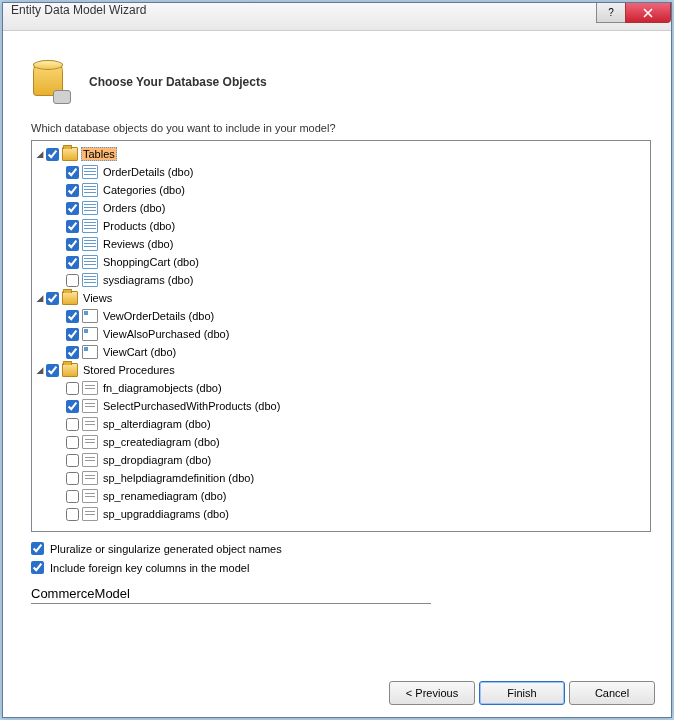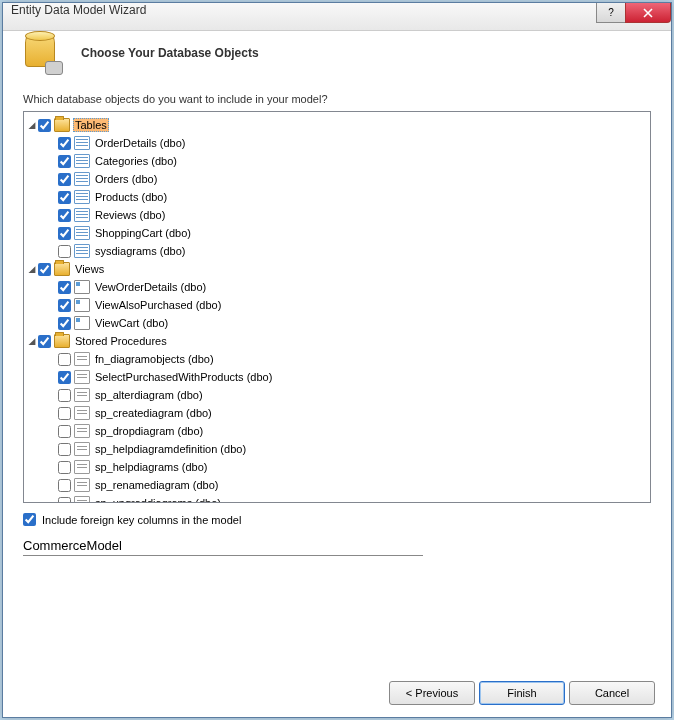--- a/index.html
+++ b/index.html
@@ -3,21 +3,21 @@
 <meta charset="utf-8">
 <style>
 * { box-sizing: border-box; font-family: "Segoe UI", Tahoma, sans-serif; }
 body { margin: 0; background: #b8d4e8; padding: 2px; width: 674px; height: 720px; overflow: hidden; }
 .window { background: #fff; border: 1px solid #5a7ca0; width: 670px; height: 716px; display: flex; flex-direction: column; box-shadow: 0 0 8px rgba(0,0,0,0.2); }
 .titlebar { background: linear-gradient(#f8f8f8,#e8e8e8); height: 28px; display: flex; align-items: flex-start; padding: 0 0 0 8px; border-bottom: 1px solid #ccc; }
 .titlebar-text { font-size: 12px; color: #333; flex: 1; }
 .titlebar-btns { display: flex; }
 .titlebar-btn { width: 30px; height: 20px; border: 1px solid #888; border-top: none; background: linear-gradient(#f0f0f0,#d8d8d8); display: flex; align-items: center; justify-content: center; font-size: 10px; margin-left: -1px; }
 .titlebar-btn.close { background: linear-gradient(#e67,#c23); color: #fff; width: 46px; border-color: #a33; border-bottom-right-radius: 4px; }
-.content { flex: 1; padding: 0 20px 0 20px; display: flex; flex-direction: column; }
+.content { flex: 1; padding: 29px 20px 0 20px; display: flex; flex-direction: column; margin-left: 8px; }
 .header { display: flex; align-items: center; margin-bottom: 18px; }
 .header-icon { width: 40px; height: 44px; margin-right: 18px; position: relative; }
 .db-cyl { width: 30px; height: 34px; background: linear-gradient(#f8d878,#e8b030); border: 1px solid #b88820; border-radius: 6px 6px 4px 4px / 10px 10px 4px 4px; position: absolute; top: 2px; left: 2px; }
 .db-top { width: 30px; height: 10px; background: linear-gradient(#fef0b0,#f0c850); border: 1px solid #b88820; border-radius: 50%; position: absolute; top: 0; left: 2px; }
 .db-plug { width: 18px; height: 14px; background: #d0d0d0; border: 1px solid #888; border-radius: 3px; position: absolute; bottom: 0; right: 0; }
 .header-title { font-size: 12px; font-weight: bold; color: #333; }
 .prompt { font-size: 11px; color: #333; margin-bottom: 6px; }
 .tree-box { border: 1px solid #828790; height: 392px; overflow: auto; padding: 4px 2px; font-size: 11px; background: #fff; }
 .tree-row { display: flex; align-items: center; height: 18px; white-space: nowrap; }
 .indent { display: inline-block; width: 16px; height: 16px; }
@@ -209,40 +209,37 @@
             <span class="indent"></span>
             <input type="checkbox" class="cb" style="">
             <span class="sp-icon"></span>
             <span class="node-label">sp_helpdiagramdefinition (dbo)</span>
           </div>
           <div class="tree-row">
             <span class="indent"></span>
             <span class="indent"></span>
             <input type="checkbox" class="cb" style="">
             <span class="sp-icon"></span>
-            <span class="node-label">sp_helpdiagrams (dbo)</span>
-          </div>
-          <div class="tree-row">
-            <span class="indent"></span>
-            <span class="indent"></span>
-            <input type="checkbox" class="cb" style="">
-            <span class="sp-icon"></span>
             <span class="node-label">sp_renamediagram (dbo)</span>
           </div>
           <div class="tree-row">
             <span class="indent"></span>
             <span class="indent"></span>
             <input type="checkbox" class="cb" style="">
             <span class="sp-icon"></span>
             <span class="node-label">sp_upgraddiagrams (dbo)</span>
           </div>
         </div>
     </div>
 
     <div class="opts">
+      <div class="opt-row">
+        <input type="checkbox" checked="" style="">
+        <span>Pluralize or singularize generated object names</span>
+      </div>
       <div class="opt-row">
         <input type="checkbox" checked="" style="">
         <span>Include foreign key columns in the model</span>
       </div>
       <input class="ns-input" value="CommerceModel" style="">
     </div>
   </div>
 
   <div class="footer">
     <button class="btn">&lt; Previous</button>

